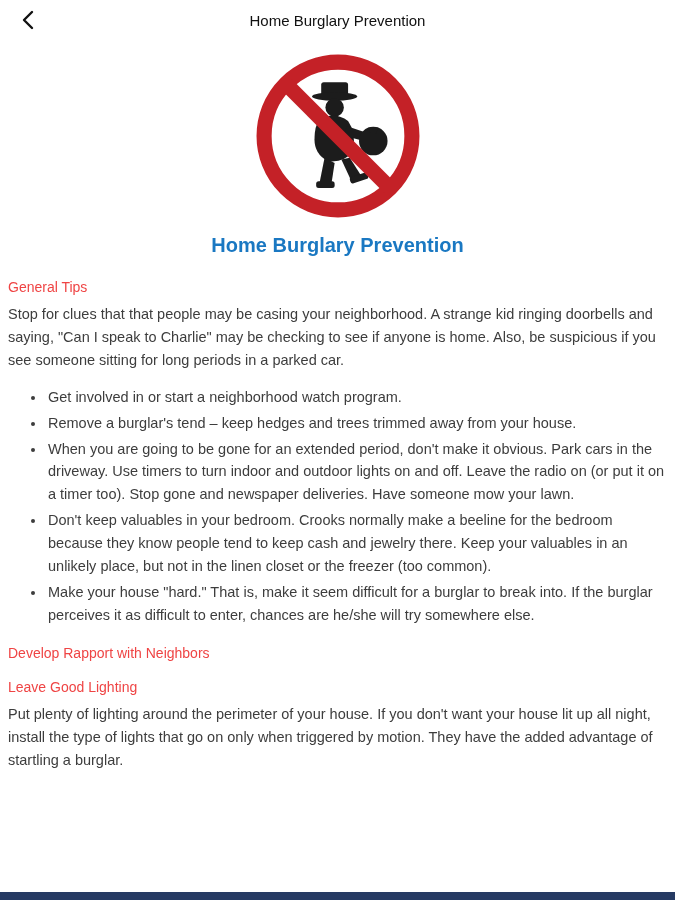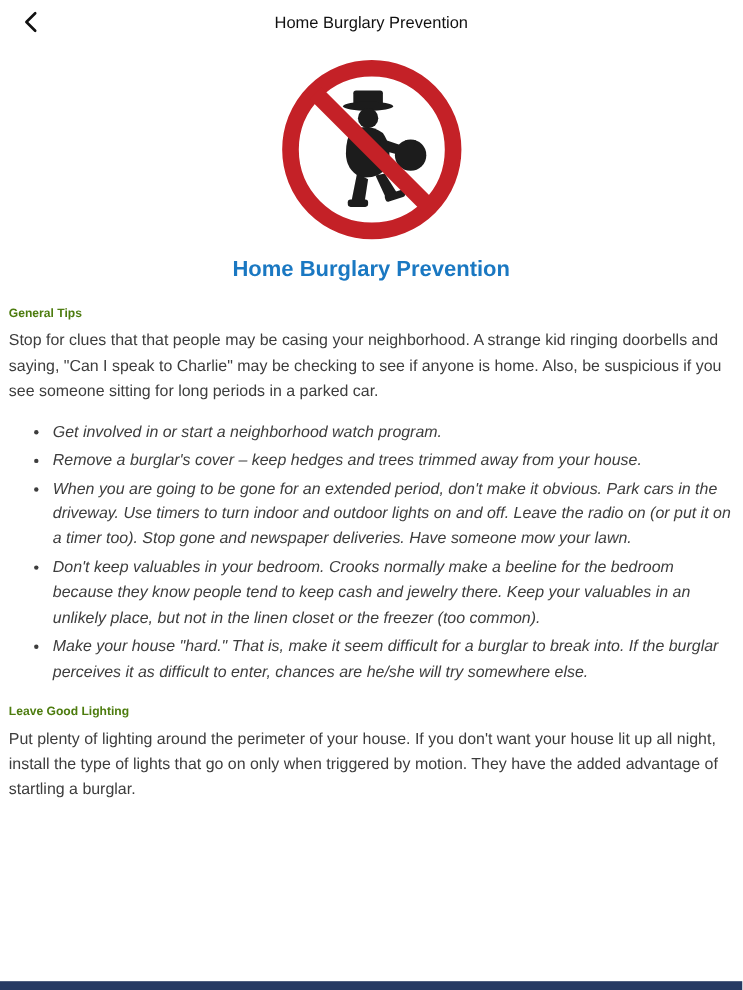--- a/index.html
+++ b/index.html
@@ -46,42 +46,41 @@
     margin: 8px 0 14px 0;
   }
   .article-heading {
     text-align: center;
     color: #1a78c2;
     font-size: 20px;
     font-weight: 700;
     margin: 6px 0 22px 0;
   }
   .section-title {
-    font-size: 11px;
-    font-weight: 700;
-    color: #4d7c0f;
+    font-size: 14px;
+    font-weight: 400;
+    color: #ef4444;
     margin: 18px 0 8px 0;
   }
   .content p {
     font-size: 14.5px;
     line-height: 1.58;
     color: #3d3d3d;
     margin: 0 0 12px 0;
   }
   ul.tips {
     margin: 14px 0 16px 0;
     padding-left: 38px;
   }
   ul.tips li {
     font-size: 14.5px;
     line-height: 1.58;
     color: #3d3d3d;
     margin-bottom: 3px;
     padding-left: 2px;
-    font-style: italic;
   }
 
   
   .bottom-bar {
     position: absolute;
     left: 0; right: 0; bottom: 0;
     height: 8px;
     background: #263a63;
   }
 </style>
@@ -133,28 +132,29 @@
       </svg>
     </div>
 
     <h2 class="article-heading">Home Burglary Prevention</h2>
 
     <section>
       <h3 class="section-title">General Tips</h3>
       <p>Stop for clues that that people may be casing your neighborhood. A strange kid ringing doorbells and saying, "Can I speak to Charlie" may be checking to see if anyone is home. Also, be suspicious if you see someone sitting for long periods in a parked car.</p>
       <ul class="tips">
         <li>Get involved in or start a neighborhood watch program.</li>
-        <li>Remove a burglar's cover – keep hedges and trees trimmed away from your house.</li>
+        <li>Remove a burglar's tend – keep hedges and trees trimmed away from your house.</li>
         <li>When you are going to be gone for an extended period, don't make it obvious. Park cars in the driveway. Use timers to turn indoor and outdoor lights on and off. Leave the radio on (or put it on a timer too). Stop gone and newspaper deliveries. Have someone mow your lawn.</li>
         <li>Don't keep valuables in your bedroom. Crooks normally make a beeline for the bedroom because they know people tend to keep cash and jewelry there. Keep your valuables in an unlikely place, but not in the linen closet or the freezer (too common).</li>
         <li>Make your house "hard." That is, make it seem difficult for a burglar to break into. If the burglar perceives it as difficult to enter, chances are he/she will try somewhere else.</li>
       </ul>
     </section>
 
     <section>
+      <h3 class="section-title">Develop Rapport with Neighbors</h3>
     </section>
 
     <section>
       <h3 class="section-title">Leave Good Lighting</h3>
       <p>Put plenty of lighting around the perimeter of your house. If you don't want your house lit up all night, install the type of lights that go on only when triggered by motion. They have the added advantage of startling a burglar.</p>
     </section>
 
   </main>
 
   <footer class="bottom-bar"></footer>

